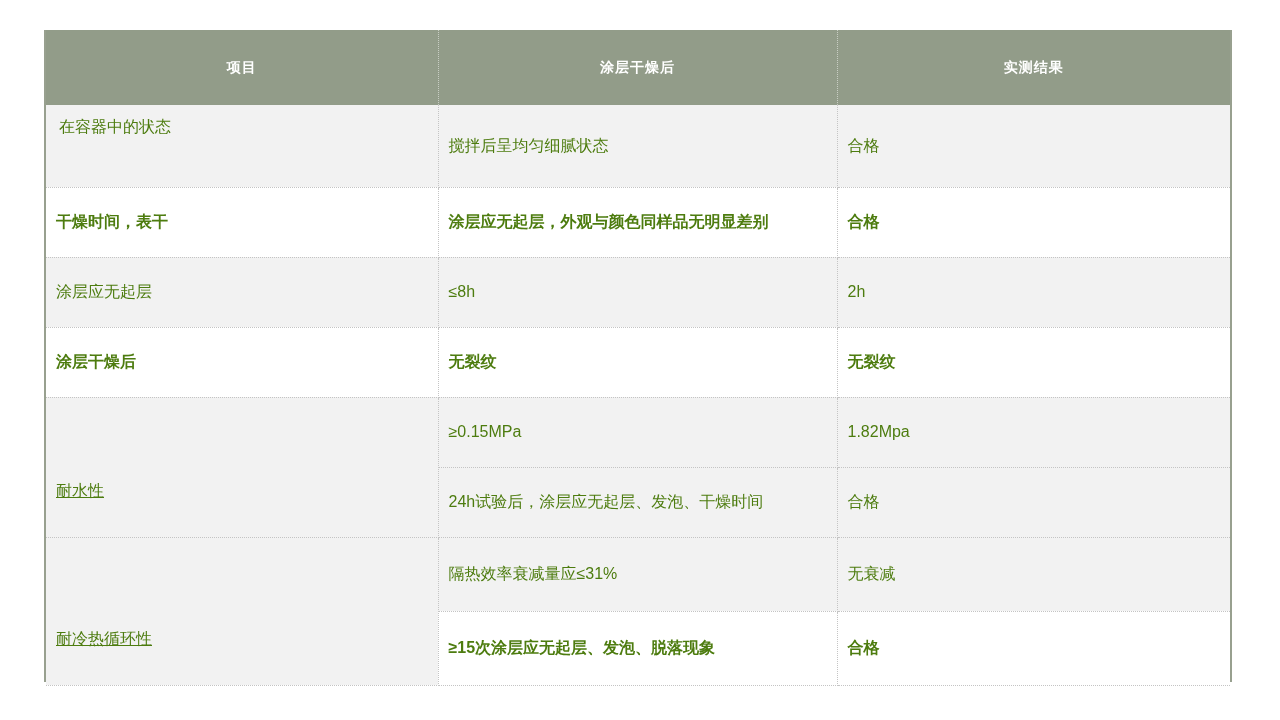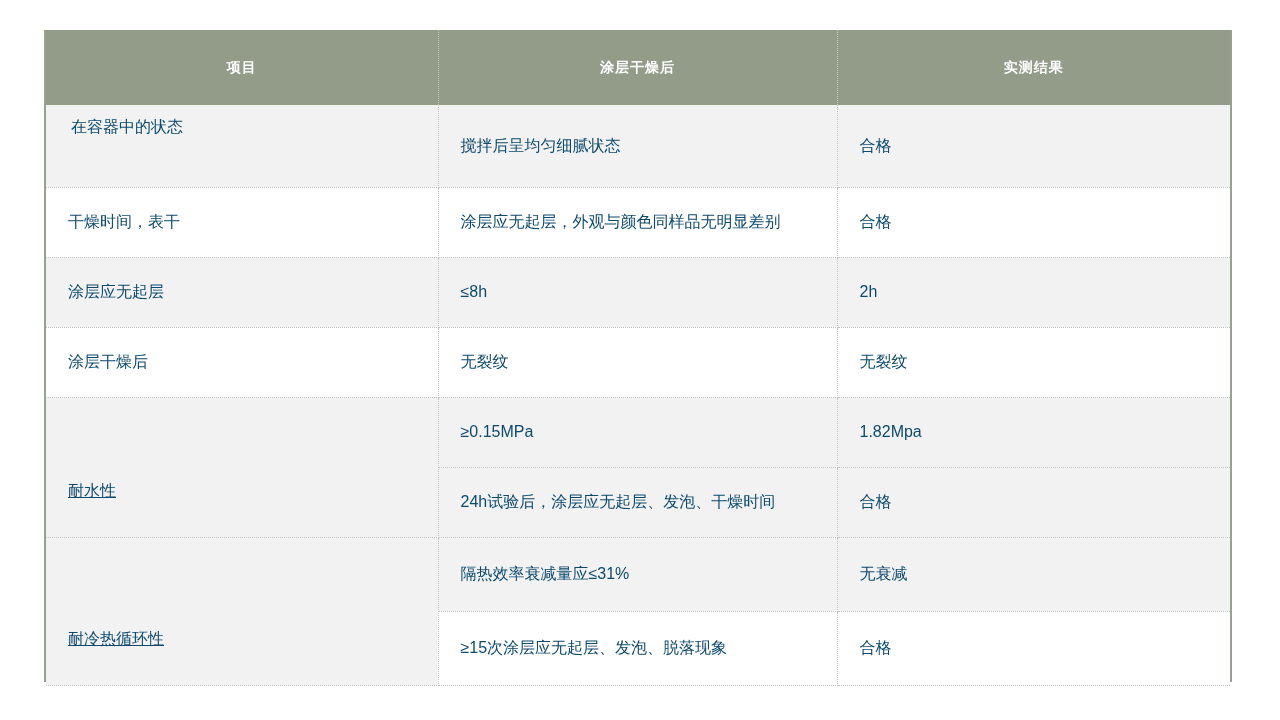--- a/index.html
+++ b/index.html
@@ -56,33 +56,33 @@
     border: none;
     letter-spacing: 1px;
   }
 
   thead th.col-item    { border-right: 1px dotted #c9cec4; }
   thead th.col-spec    { border-right: 1px dotted #c9cec4; }
 
   
   tbody td {
     font-size: 16px;
-    color: #0c4a6e;
-    padding: 0 22px;
+    color: #4d7c0f;
+    padding: 0 10px;
     vertical-align: middle;
     border-bottom: 1px dotted #c4c4c4;
     border-right: 1px dotted #c4c4c4;
     line-height: 1.5;
     word-break: break-all;
   }
 
   tbody td.col-result { border-right: none; }
 
   tbody tr.stripe td { background: #f2f2f2; }
-  tbody tr.plain  td { background: #ffffff; }
+  tbody tr.plain  td { background: #ffffff; font-weight: bold; }
 
   
   td.merged-label {
     vertical-align: bottom;
     padding-bottom: 0;
     text-decoration: underline;
   }
   td.merged-label .label-inner {
     display: block;
     position: relative;

